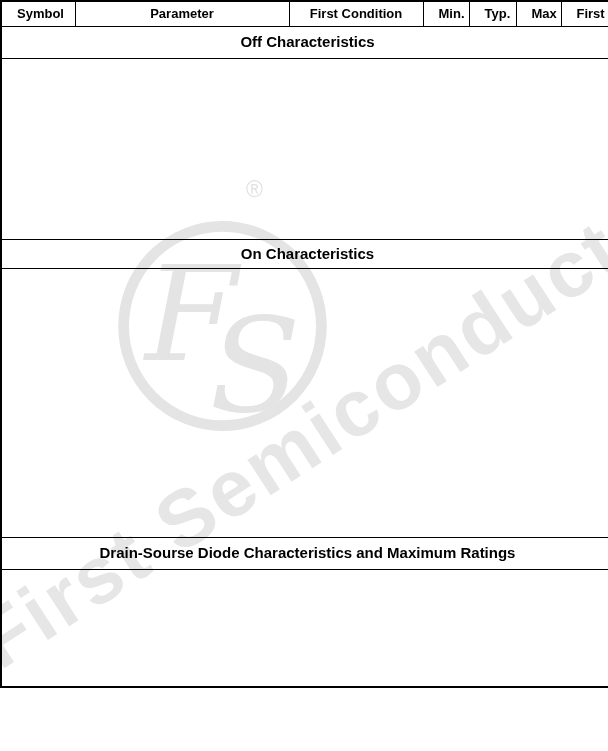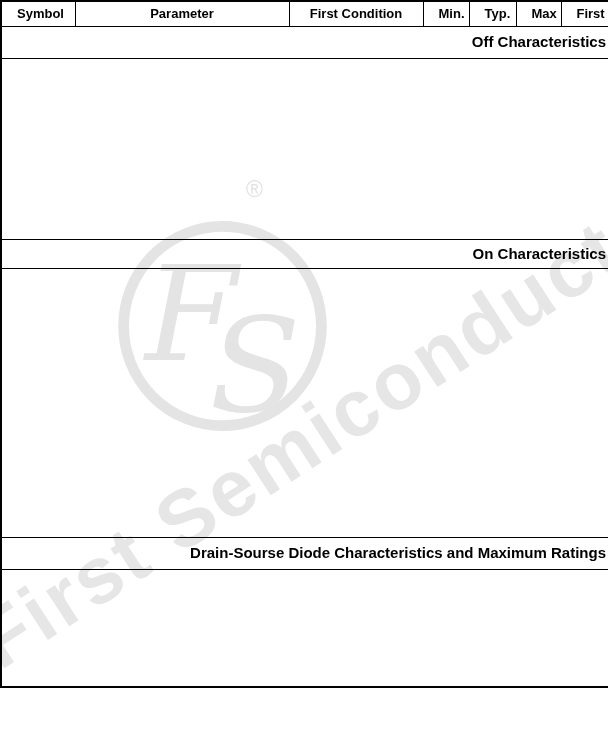--- a/index.html
+++ b/index.html
@@ -18,21 +18,21 @@
     font-size:80px;font-weight:bold;letter-spacing:3px;color:#e6e6e6;white-space:nowrap;
   }
   
   table.spec{
     position:relative;z-index:1;border-collapse:collapse;table-layout:fixed;
     width:608px;background:transparent;border:2px solid #000;
   }
   .spec th,.spec td{border:1px solid #000;background:transparent;}
   .spec th{font-size:13px;font-weight:bold;text-align:center;padding:2px 15px;}
   .spec td{font-size:11.5px;vertical-align:middle;padding:1px 2px;line-height:1.32;}
-  .spec td.section-title{font-size:15px;font-weight:bold;text-align:right;padding-left:7px;}
+  .spec td.section-title{font-size:15px;font-weight:bold;text-align:center;padding-left:7px;}
 </style>
 </head>
 <body>
 
 <div class="page">
 
   <div class="watermark">
     <svg class="wm-logo" viewBox="0 0 100 100" preserveAspectRatio="none">
       <ellipse cx="50" cy="50" rx="46" ry="47"></ellipse>
       <text x="14" y="66">F</text>

